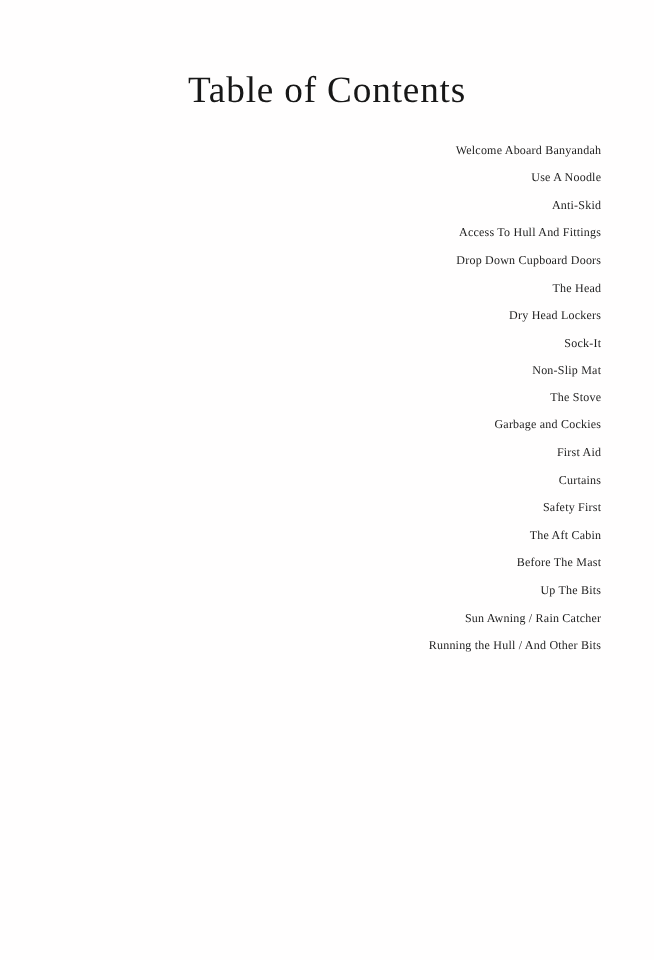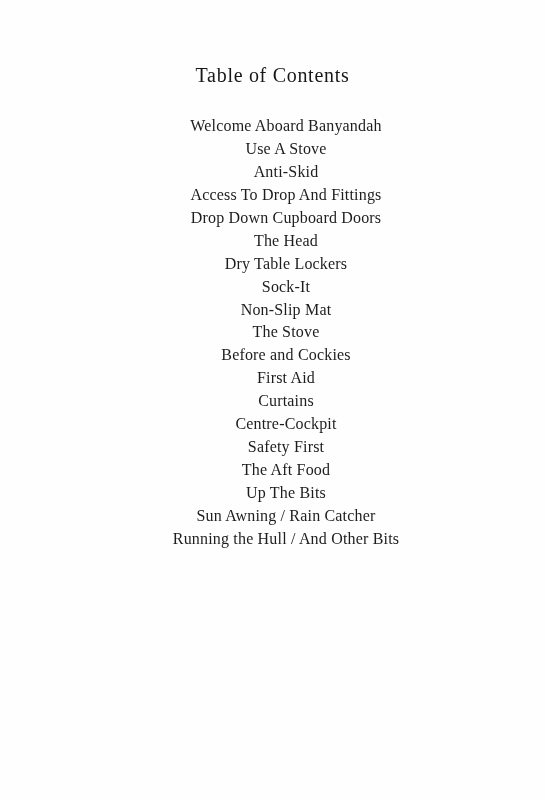--- a/index.html
+++ b/index.html
@@ -24,71 +24,71 @@
     background: #fffefe;
   }
 
   
   .toc-title {
     position: absolute;
     top: 60px;
     left: 0;
     width: 545px;
     text-align: center;
-    font-size: 20px;
+    font-size: 31px;
     line-height: 30px;
     font-weight: 400;
     letter-spacing: 0.7px;
     color: #171717;
     white-space: nowrap;
   }
 
   
   .toc-list {
     position: absolute;
     top: 115px;
     left: 71px;
     width: 430px;
     list-style: none;
     margin: 0;
     padding: 0;
   }
 
   .toc-entry {
-    font-size: 16px;
+    font-size: 10px;
     line-height: 22.95px;
     height: 22.95px;
     letter-spacing: 0.18px;
     color: #1d1d1d;
     white-space: nowrap;
-    text-align: center;
+    text-align: right;
   }
 </style>
 </head>
 <body>
 
 <div class="page">
 
   <div class="toc-title">Table of Contents</div>
 
   <ul class="toc-list">
     <li class="toc-entry">Welcome Aboard Banyandah</li>
-    <li class="toc-entry">Use A Stove</li>
+    <li class="toc-entry">Use A Noodle</li>
     <li class="toc-entry">Anti-Skid</li>
-    <li class="toc-entry">Access To Drop And Fittings</li>
+    <li class="toc-entry">Access To Hull And Fittings</li>
     <li class="toc-entry">Drop Down Cupboard Doors</li>
     <li class="toc-entry">The Head</li>
-    <li class="toc-entry">Dry Table Lockers</li>
+    <li class="toc-entry">Dry Head Lockers</li>
     <li class="toc-entry">Sock-It</li>
     <li class="toc-entry">Non-Slip Mat</li>
     <li class="toc-entry">The Stove</li>
-    <li class="toc-entry">Before and Cockies</li>
+    <li class="toc-entry">Garbage and Cockies</li>
     <li class="toc-entry">First Aid</li>
     <li class="toc-entry">Curtains</li>
-    <li class="toc-entry">Centre-Cockpit</li>
     <li class="toc-entry">Safety First</li>
-    <li class="toc-entry">The Aft Food</li>
+    <li class="toc-entry">The Aft Cabin</li>
+    <li class="toc-entry">Before The Mast</li>
     <li class="toc-entry">Up The Bits</li>
     <li class="toc-entry">Sun Awning / Rain Catcher</li>
     <li class="toc-entry">Running the Hull / And Other Bits</li>
   </ul>
 
 </div>
 
 </body></html>

